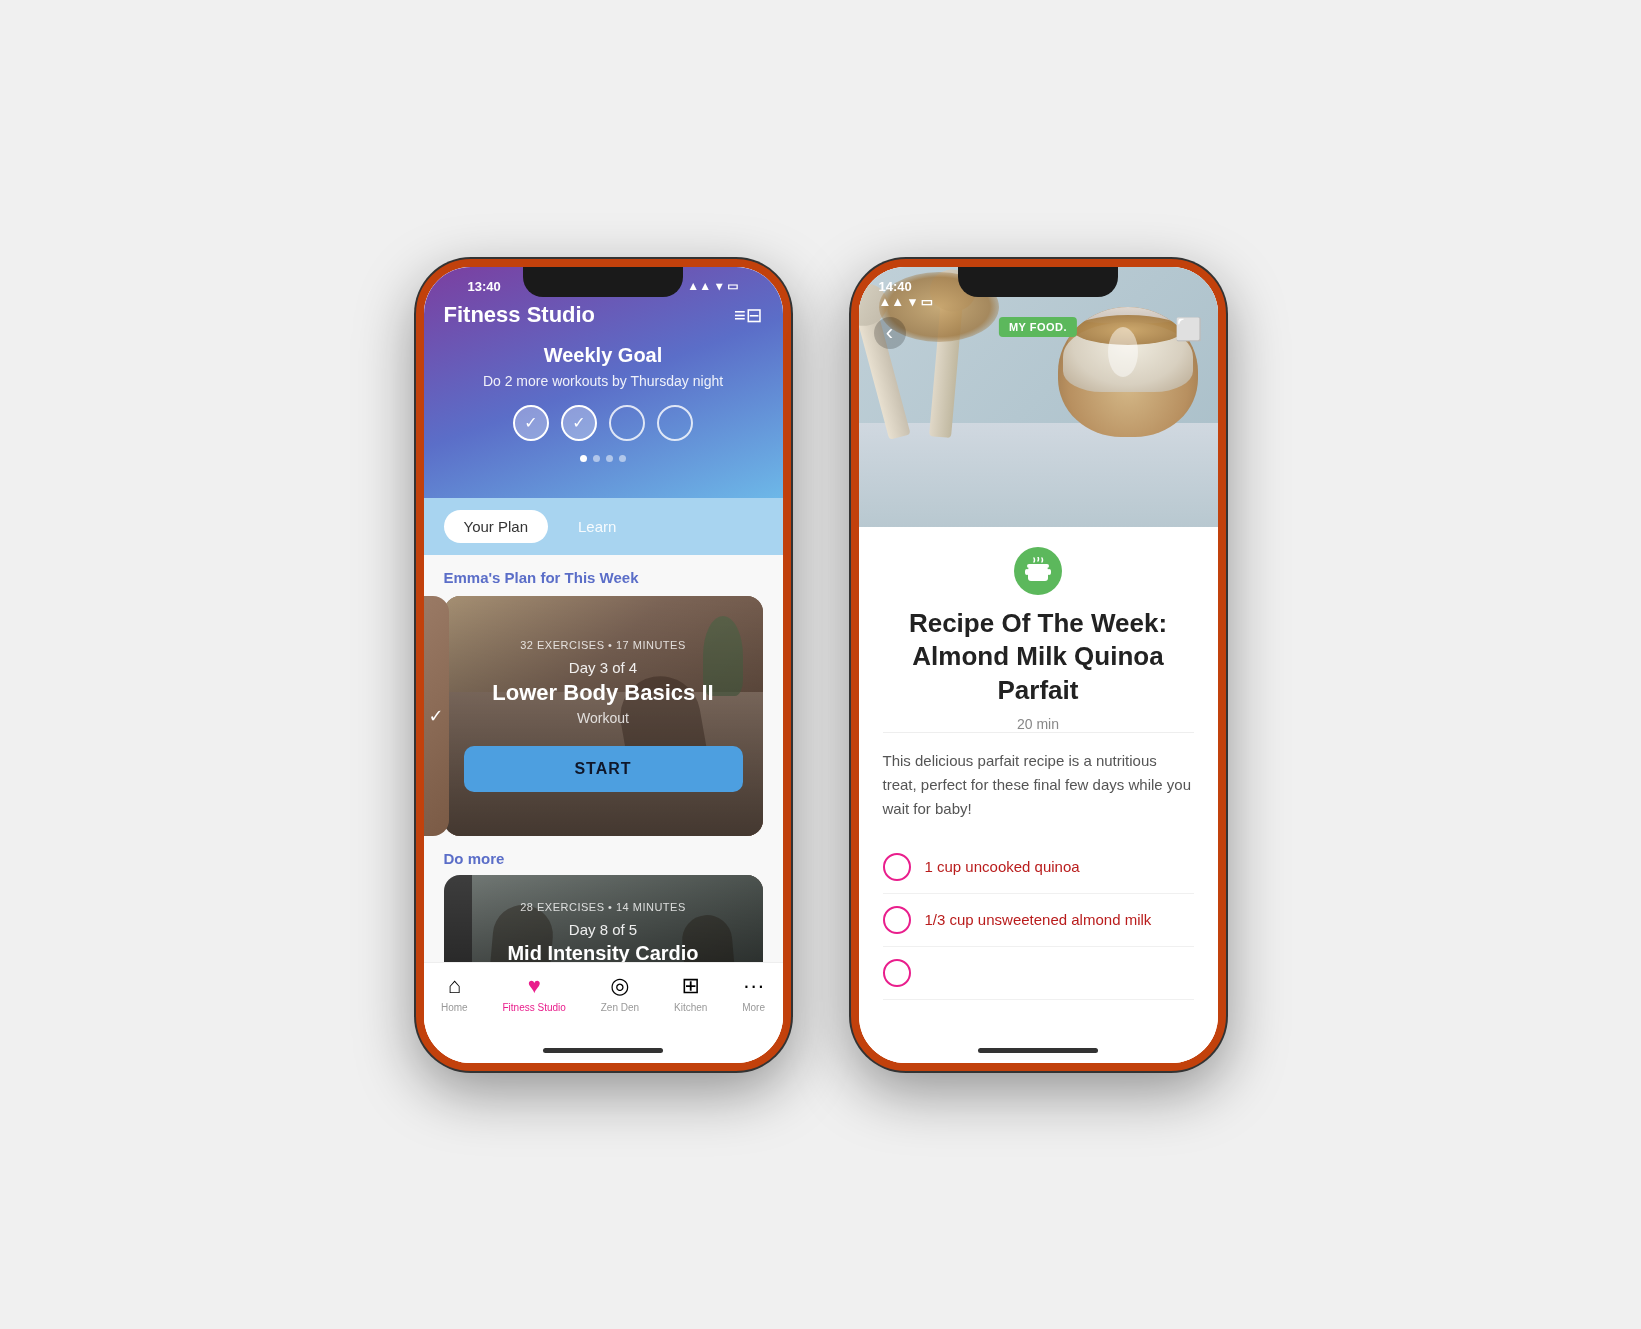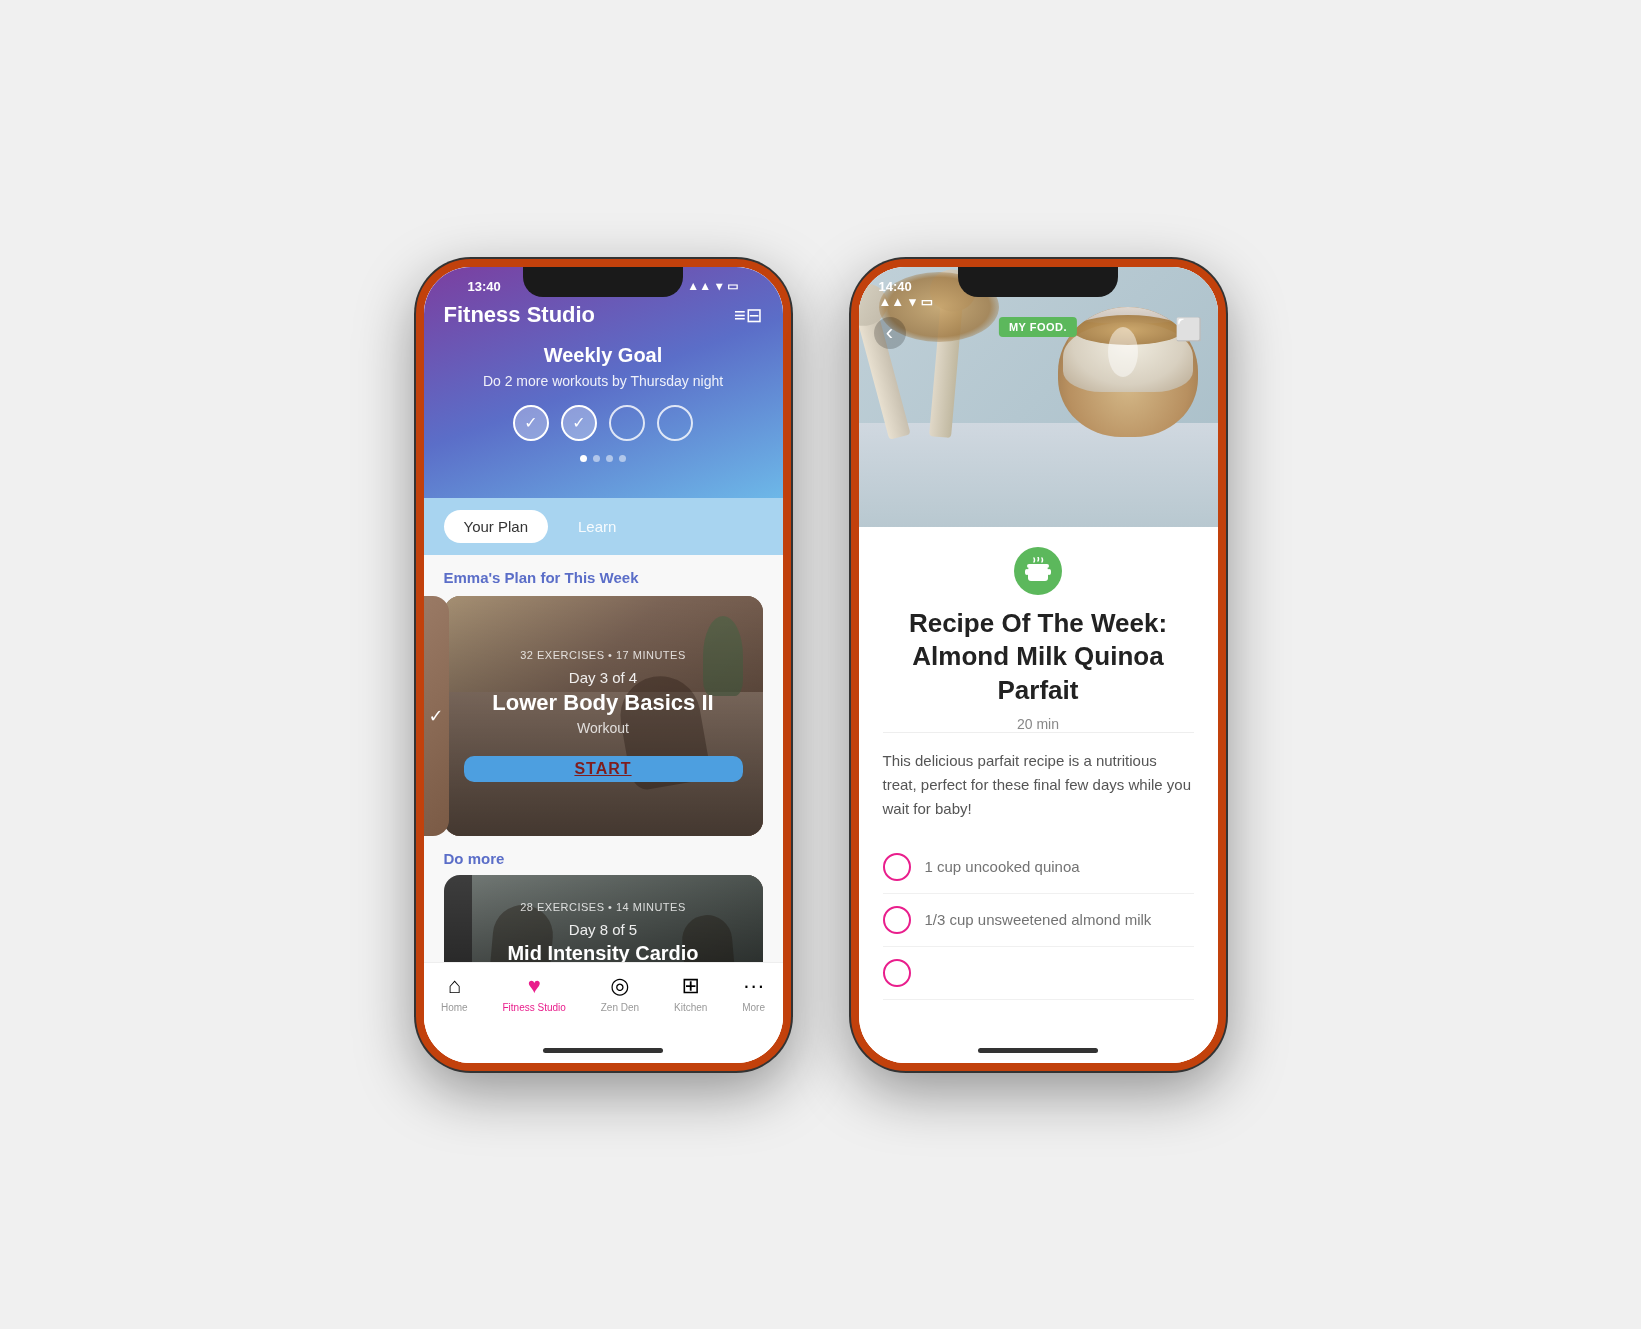--- a/index.html
+++ b/index.html
@@ -223,30 +223,29 @@
     }
 
     .card-subtitle {
       font-size: 14px;
       color: rgba(255,255,255,0.8);
       margin-bottom: 20px;
     }
 
     .start-btn {
       background: #4d9fe0;
-      color: #7f1d1d;
+      color: #0f172a;
       border: none;
       border-radius: 10px;
-      padding: 4px 80px;
+      padding: 14px 80px;
       font-size: 16px;
       font-weight: 700;
       letter-spacing: 1px;
       cursor: pointer;
       width: 100%;
-      text-decoration: underline;
     }
 
     
     .left-check {
       position: absolute;
       left: 5px;
       top: 50%;
       transform: translateY(-50%);
       color: white;
       font-size: 18px;
@@ -420,21 +419,21 @@
     .ing-circle {
       width: 28px;
       height: 28px;
       border-radius: 50%;
       border: 2px solid #e91e8c;
       flex-shrink: 0;
     }
 
     .ing-text {
       font-size: 15px;
-      color: #737373;
+      color: #b91c1c;
     }
 
     
     .bowl-sim {
       position: absolute;
       right: 20px;
       top: 40px;
       width: 140px;
       height: 130px;
       background: radial-gradient(ellipse at 50% 60%, #d4b888 0%, #b89060 60%, #8a6840 100%);

